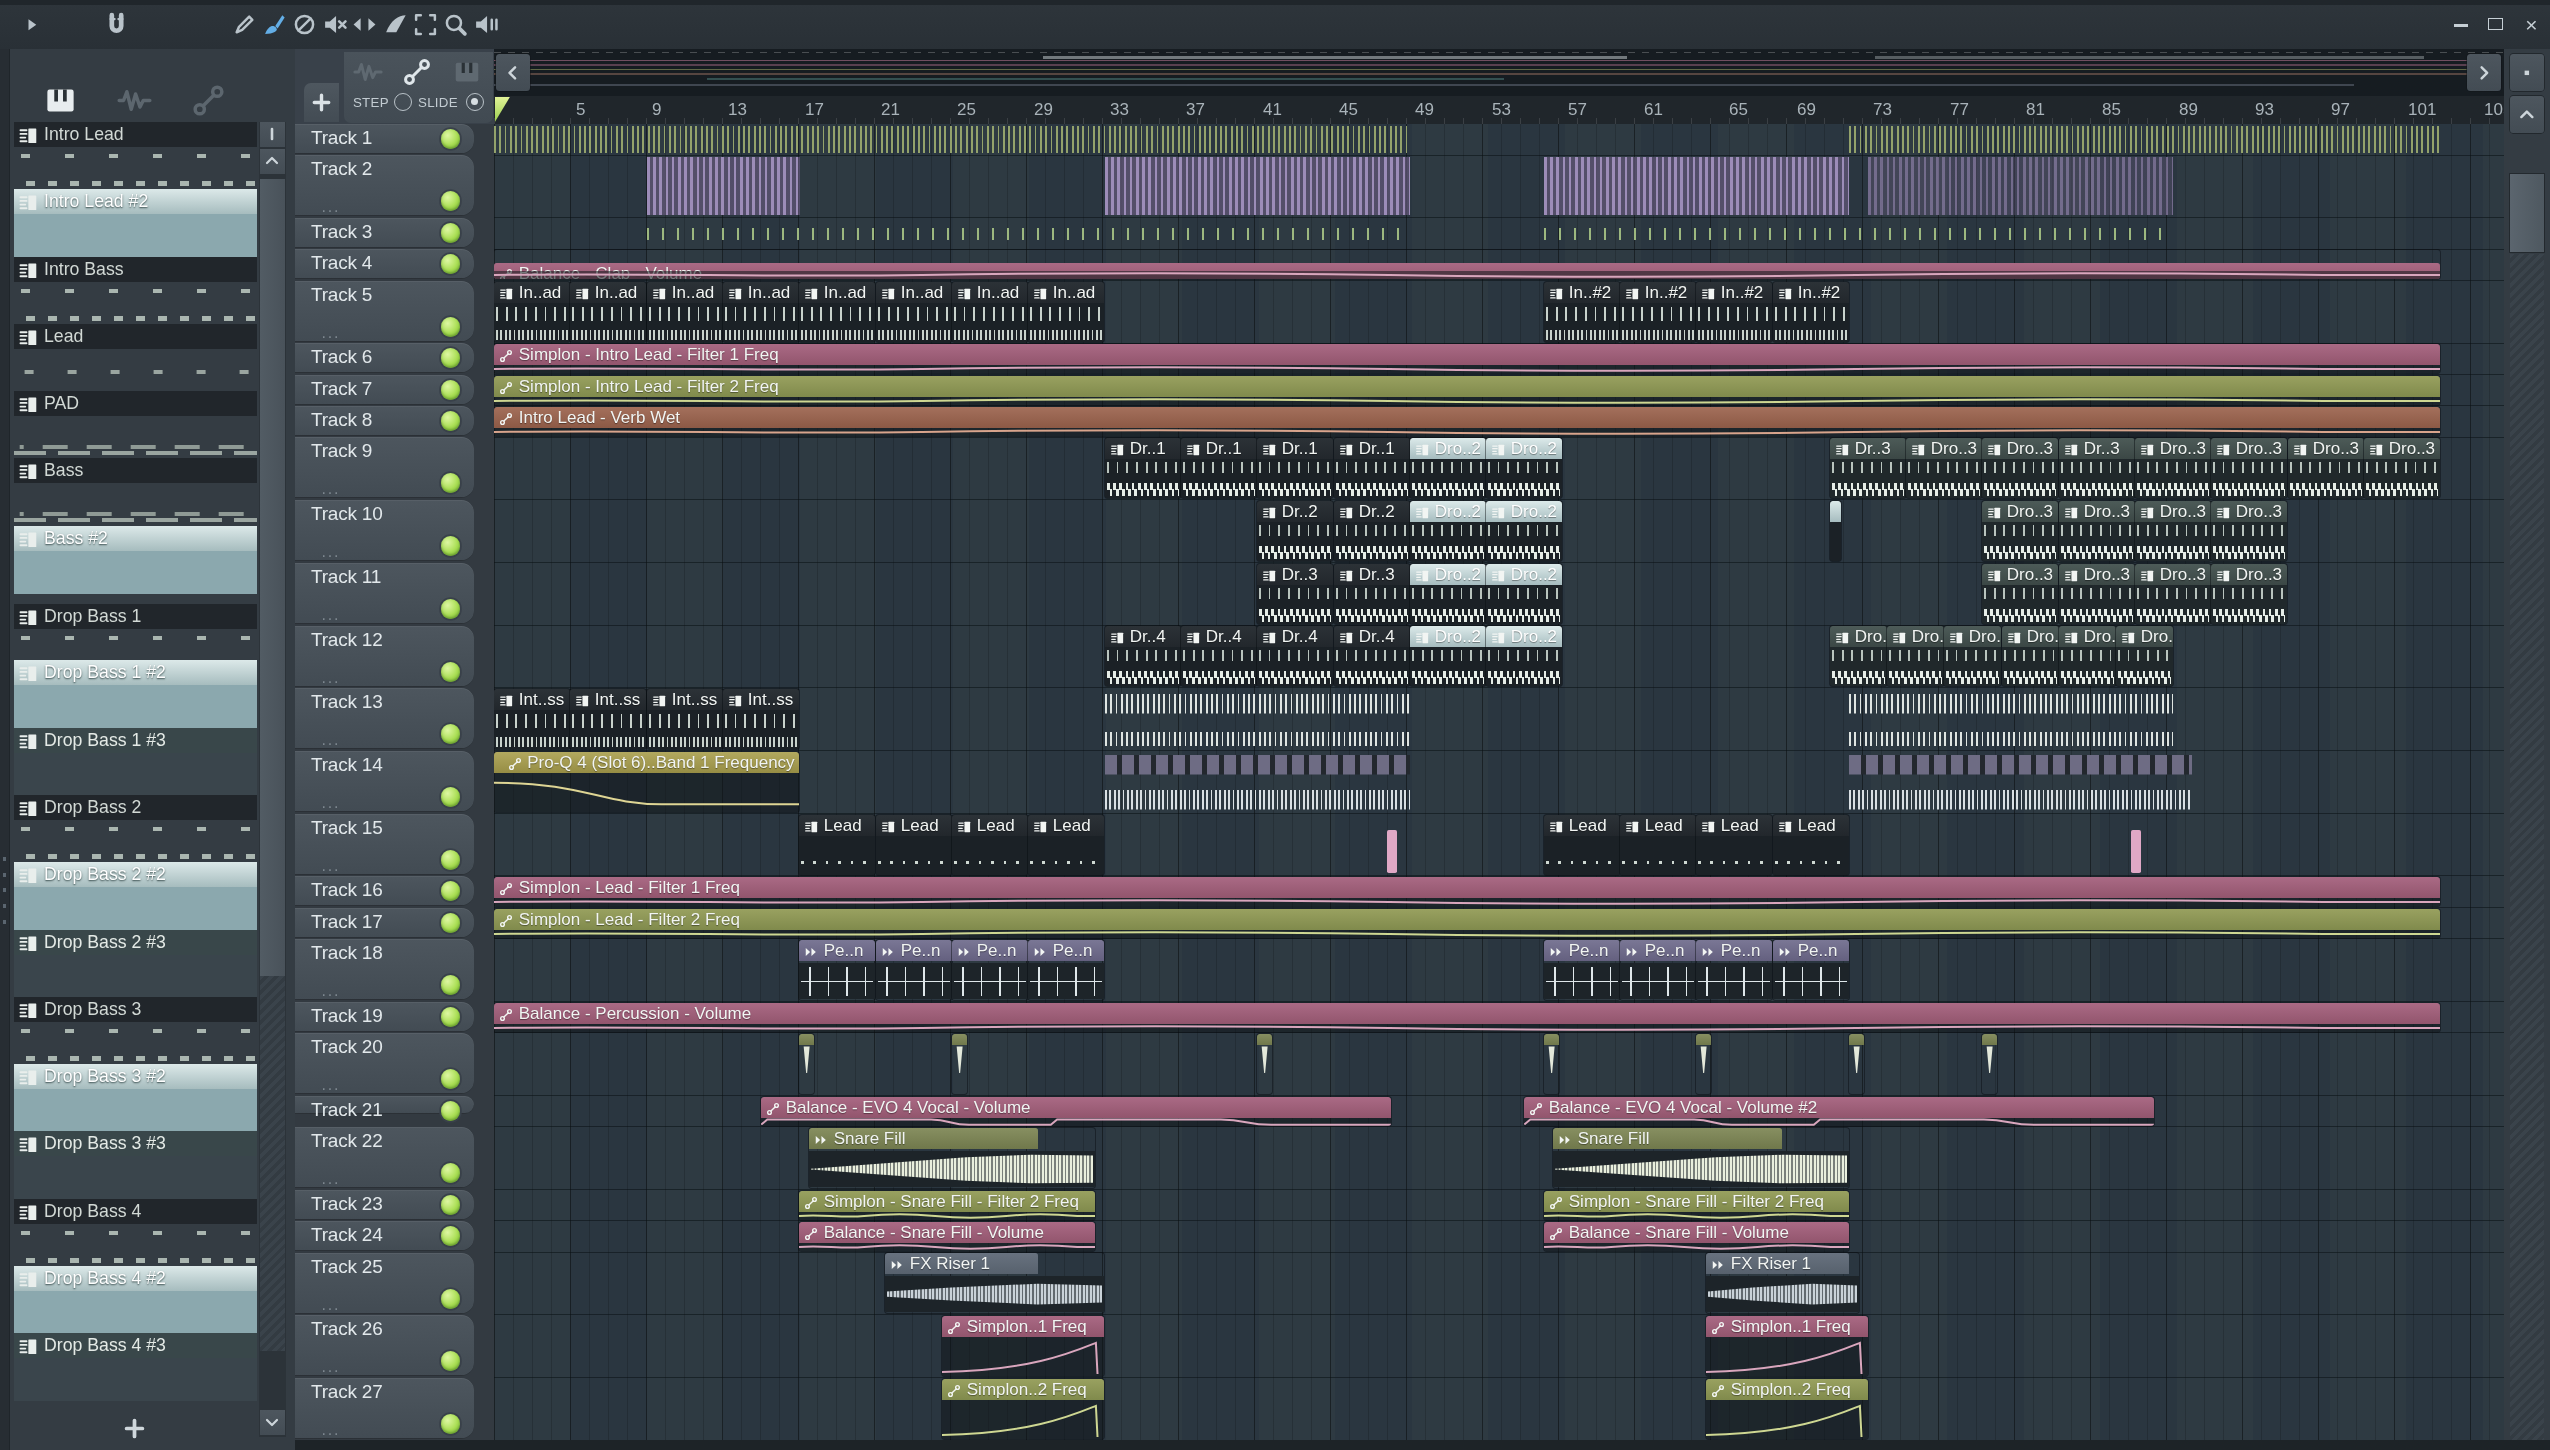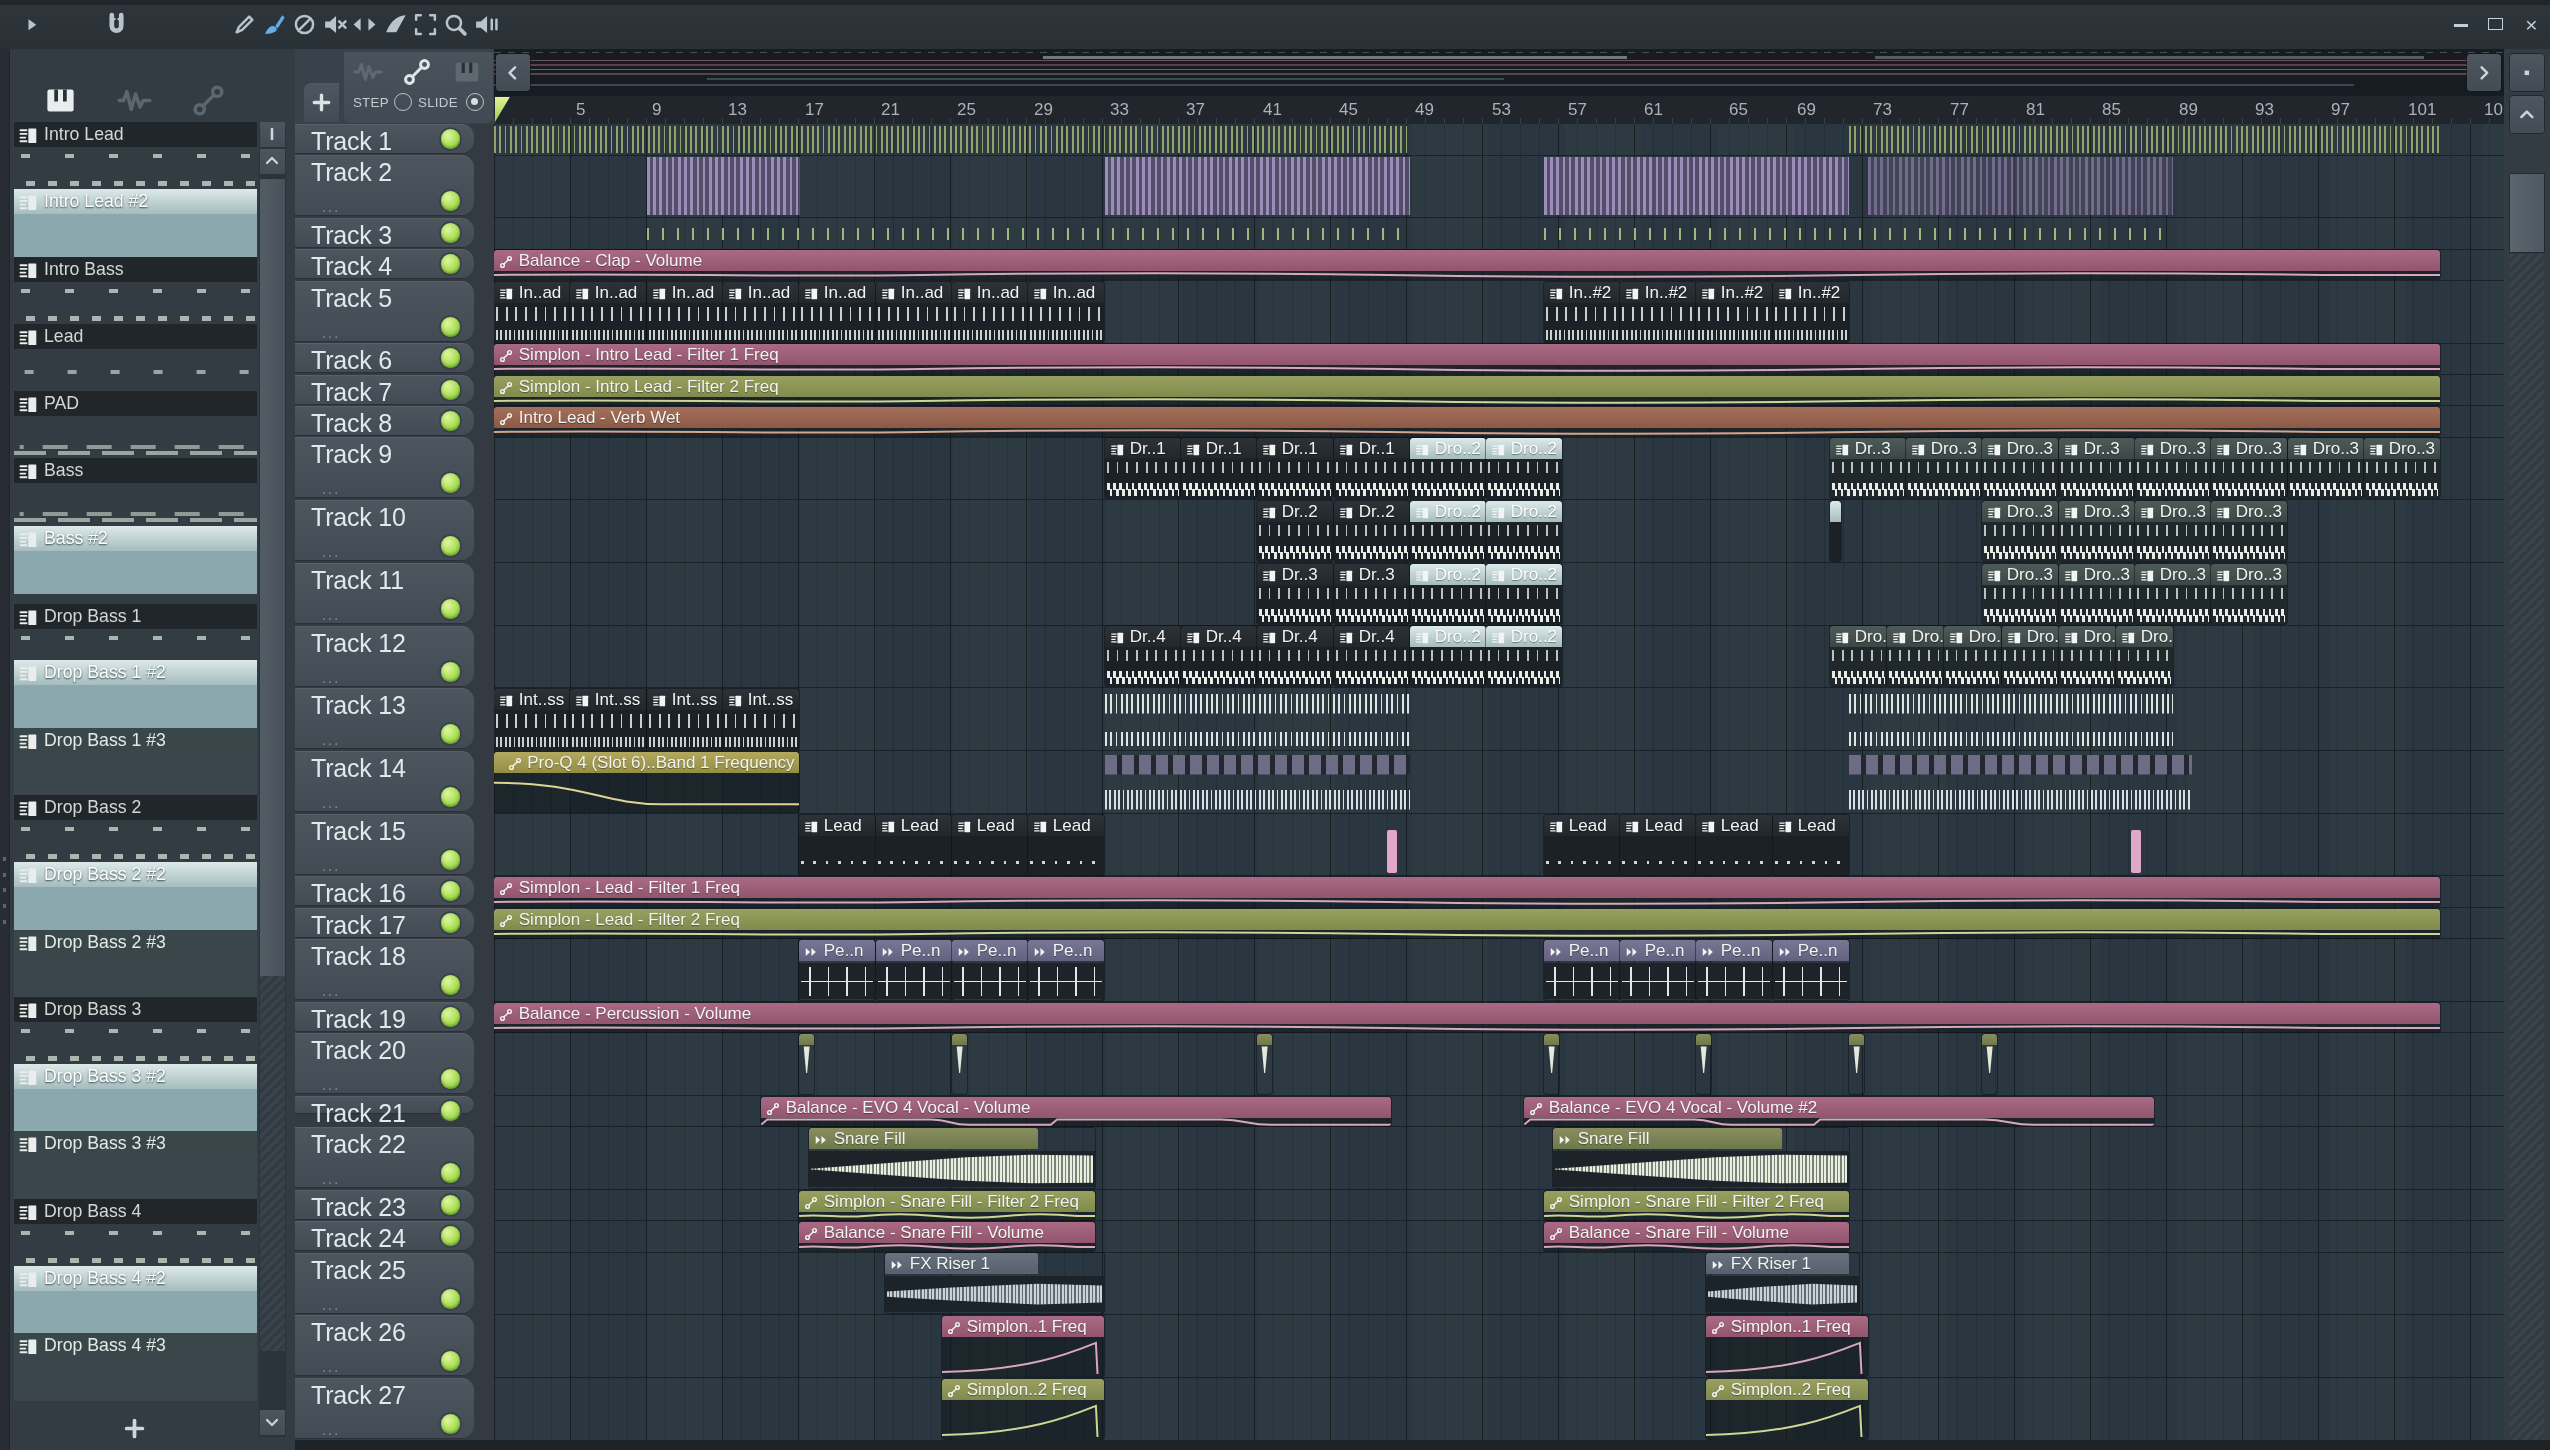--- a/index.html
+++ b/index.html
@@ -69,21 +69,21 @@
   #modepanel{position:absolute;left:49px;top:2.7px;width:149px;height:71px;background:linear-gradient(#4a535b,#414a52);border-radius:0 0 7px 7px;}
   .mico{position:absolute;top:5.3px;width:30px;height:26.6px;color:#5f6971;}
   .mico.bright{color:#dfe6ea;}
   .toglabel{position:absolute;top:43px;font-size:13.3px;color:#c3ccd2;letter-spacing:0.3px;}
   .togring{position:absolute;top:41px;width:16px;height:16px;border:1.8px solid #b9c2c8;border-radius:50%;}
   .togdot{position:absolute;left:4.4px;top:4.4px;width:7px;height:7px;background:#d7dee2;border-radius:50%;}
 
   
   #trackheads{left:295px;top:124px;width:199px;height:1316px;background:#333a41;}
   .thead{position:absolute;left:0;width:179px;background:linear-gradient(#4d565e,#424b53);border-radius:0 12.4px 12.4px 0;box-shadow:inset 0 -0.9px 0 rgba(0,0,0,.35), inset 0 0.9px 0 rgba(255,255,255,.06);}
-  .thead .tname{position:absolute;left:16px;top:2.7px;font-size:25px;color:#e2e8eb;letter-spacing:-0.2px;}
+  .thead .tname{position:absolute;left:16px;top:2.7px;font-size:19px;color:#e2e8eb;letter-spacing:-0.2px;}
   .thead .tdots{position:absolute;left:26.6px;bottom:0px;font-size:16px;color:#7e8890;letter-spacing:1.8px;}
   .led{position:absolute;width:19.5px;height:19.5px;border-radius:50%;background:radial-gradient(circle at 35% 32%,#ddf6a2,#a9de53 55%,#7cb739);box-shadow:0 0 0 1.8px #39414a, inset 0 -1.8px 2.7px rgba(60,110,20,.5);}
 
   
   #minimap{left:494px;top:49px;width:2010px;height:47px;background:#161c21;border-bottom:0.9px solid #0e1418;}
   #ruler{left:494px;top:96px;width:2010px;height:28px;background:#20262b;border-bottom:0.9px solid #12181c;}
   .rnum{position:absolute;top:4.4px;font-size:17px;color:#a9b3b9;}
   #ruler .ticks{position:absolute;left:0;right:0;bottom:0;height:6.2px;background:repeating-linear-gradient(90deg,rgba(255,255,255,.12) 0 0.9px,transparent 0.9px 19px);}
   #playcursor{position:absolute;left:0.9px;top:0.9px;width:15px;height:25px;background:linear-gradient(#e2f398,#9ccf4e);clip-path:polygon(0 0,100% 0,0 100%);}
   #grid{left:494px;top:124px;width:2010px;height:1316px;
@@ -641,21 +641,21 @@
       <div class="rowline" style="top: 1316px;"></div>
       <div class="band b-olive-ticks" style="left: 0px; top: 1.8px; width: 916px; height: 27px;"></div>
       <div class="band b-olive-ticks" style="left: 1355px; top: 1.8px; width: 592px; height: 27px;"></div>
       <div class="band b-violet" style="left: 153px; top: 33px; width: 153px; height: 58px;"></div>
       <div class="band b-violet" style="left: 611px; top: 33px; width: 305px; height: 58px;"></div>
       <div class="band b-violet" style="left: 1050px; top: 33px; width: 305px; height: 58px;"></div>
       <div class="band b-violet-dim" style="left: 1374px; top: 33px; width: 305px; height: 58px;"></div>
       <div class="band b-sparse" style="left: 153px; top: 96px; width: 763px; height: 27px;"></div>
       <div class="band b-sparse" style="left: 1050px; top: 96px; width: 630px; height: 27px;"></div>
       <div class="clip auto mauve" style="left: 0px; top: 126px; width: 1946px; height: 29px;">
-        <div class="chead" style="width: 100%;">
+        <div class="chead" style="width: 100%; margin-top: 13px;">
           <span class="cico"><svg viewBox="0 0 16 16">
               <circle cx="4" cy="12" r="2.1" class="s"></circle>
               <circle cx="12" cy="4" r="2.1" class="s"></circle>
               <path d="M5.6 10.4 L10.4 5.6" class="s"></path>
             </svg></span>
           <span>Balance - Clap - Volume</span>
         </div>
         <div class="cbody" style="top: 21px;">
           <svg viewBox="0 0 100 20" preserveAspectRatio="none">
             <path class="curve" vector-effect="non-scaling-stroke" d="M0 10 C8 4 14 16 22 10 S38 4 46 10 S62 16 70 10 S86 5 94 10 L100 10"></path>

